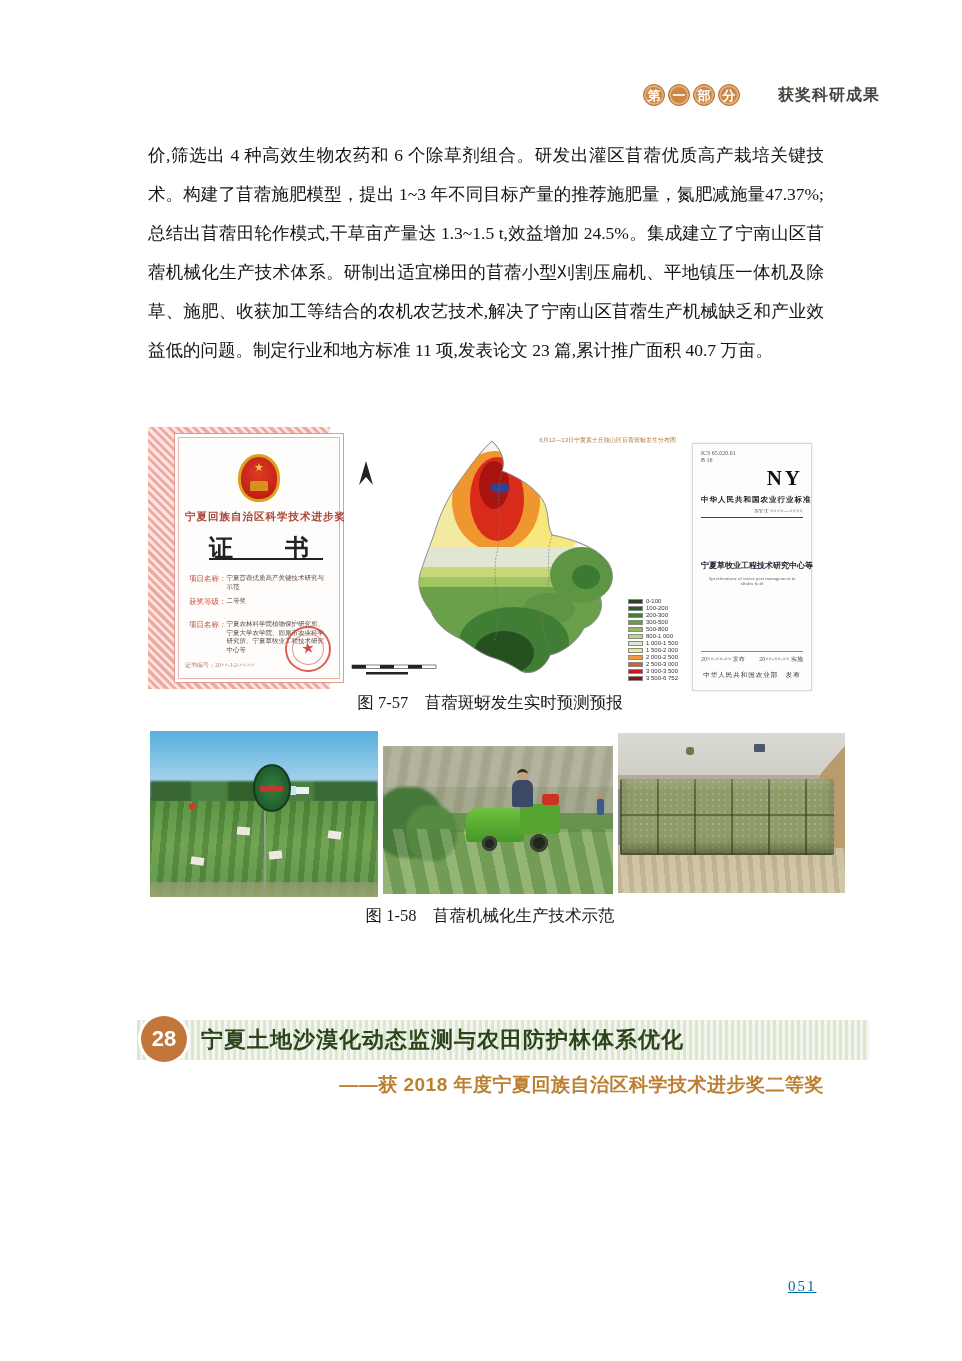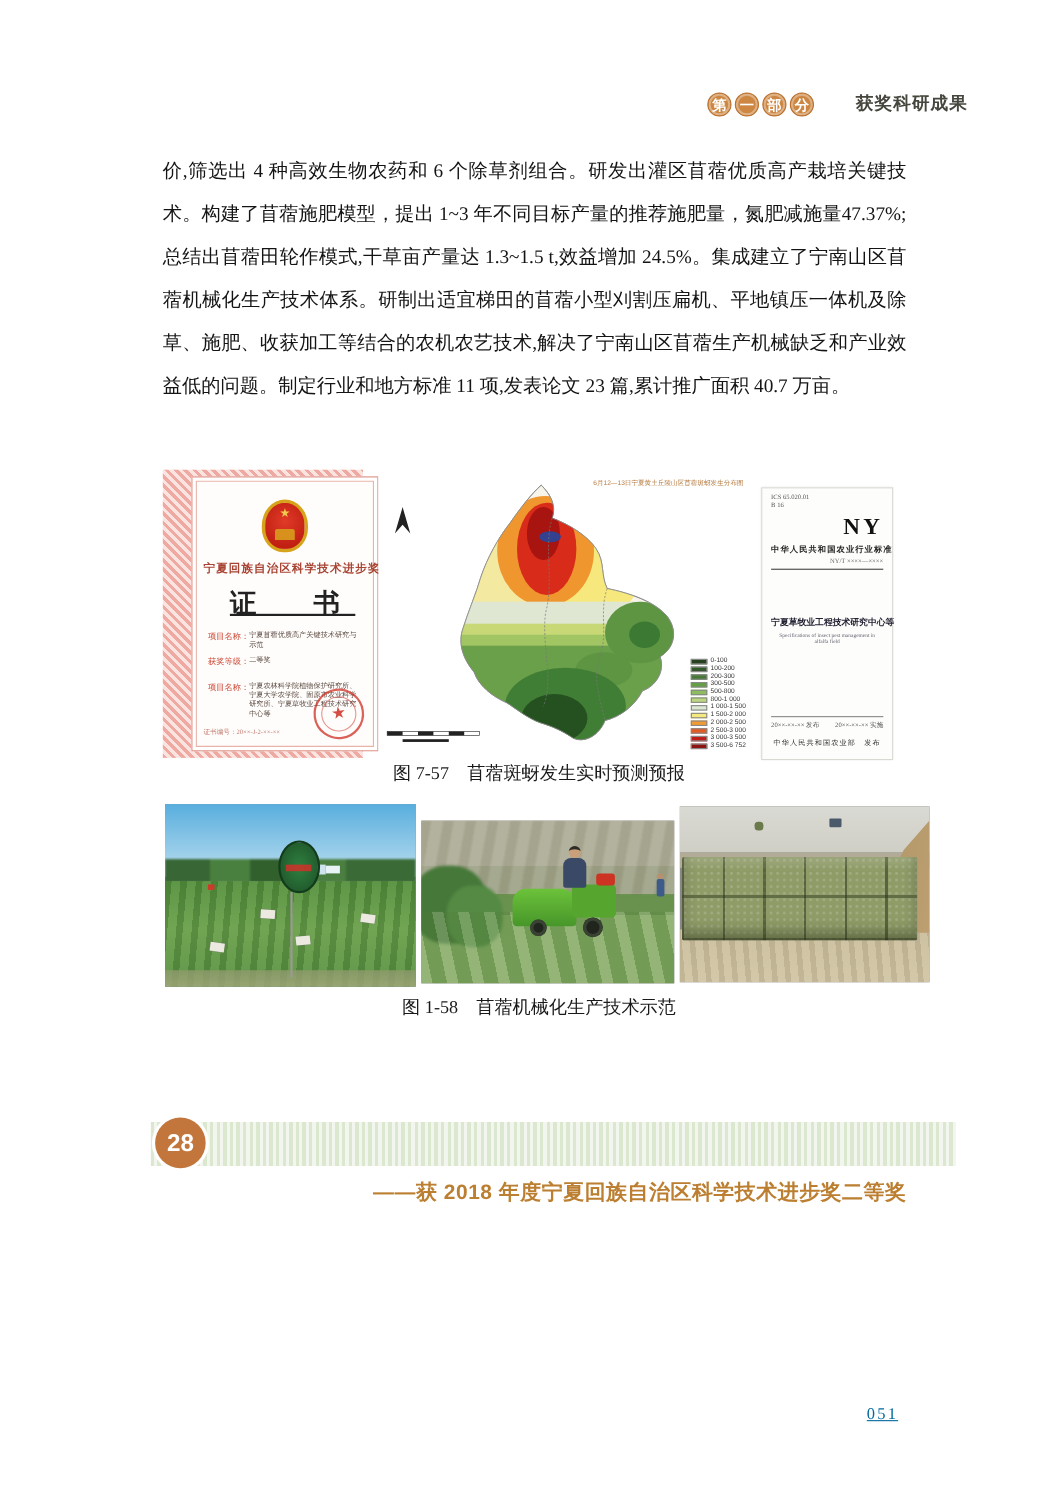--- a/index.html
+++ b/index.html
@@ -345,19 +345,20 @@
       <div class="layer p3-wall"></div>
       <div class="layer p3-obj1"></div>
       <div class="layer p3-obj2"></div>
     </div>
   </div>
 
   <div class="caption cap2">图 1-58　苜蓿机械化生产技术示范</div>
 
   <div class="sec-band">
     <div class="sec-num">28</div>
+    <div class="sec-title">宁夏土地沙漠化动态监测与农田防护林体系优化</div>
   </div>
   <div class="sec-sub">——获 2018 年度宁夏回族自治区科学技术进步奖二等奖</div>
 
 
   <div class="pagenum">051</div>
 
 </div>
 
 </body></html>

